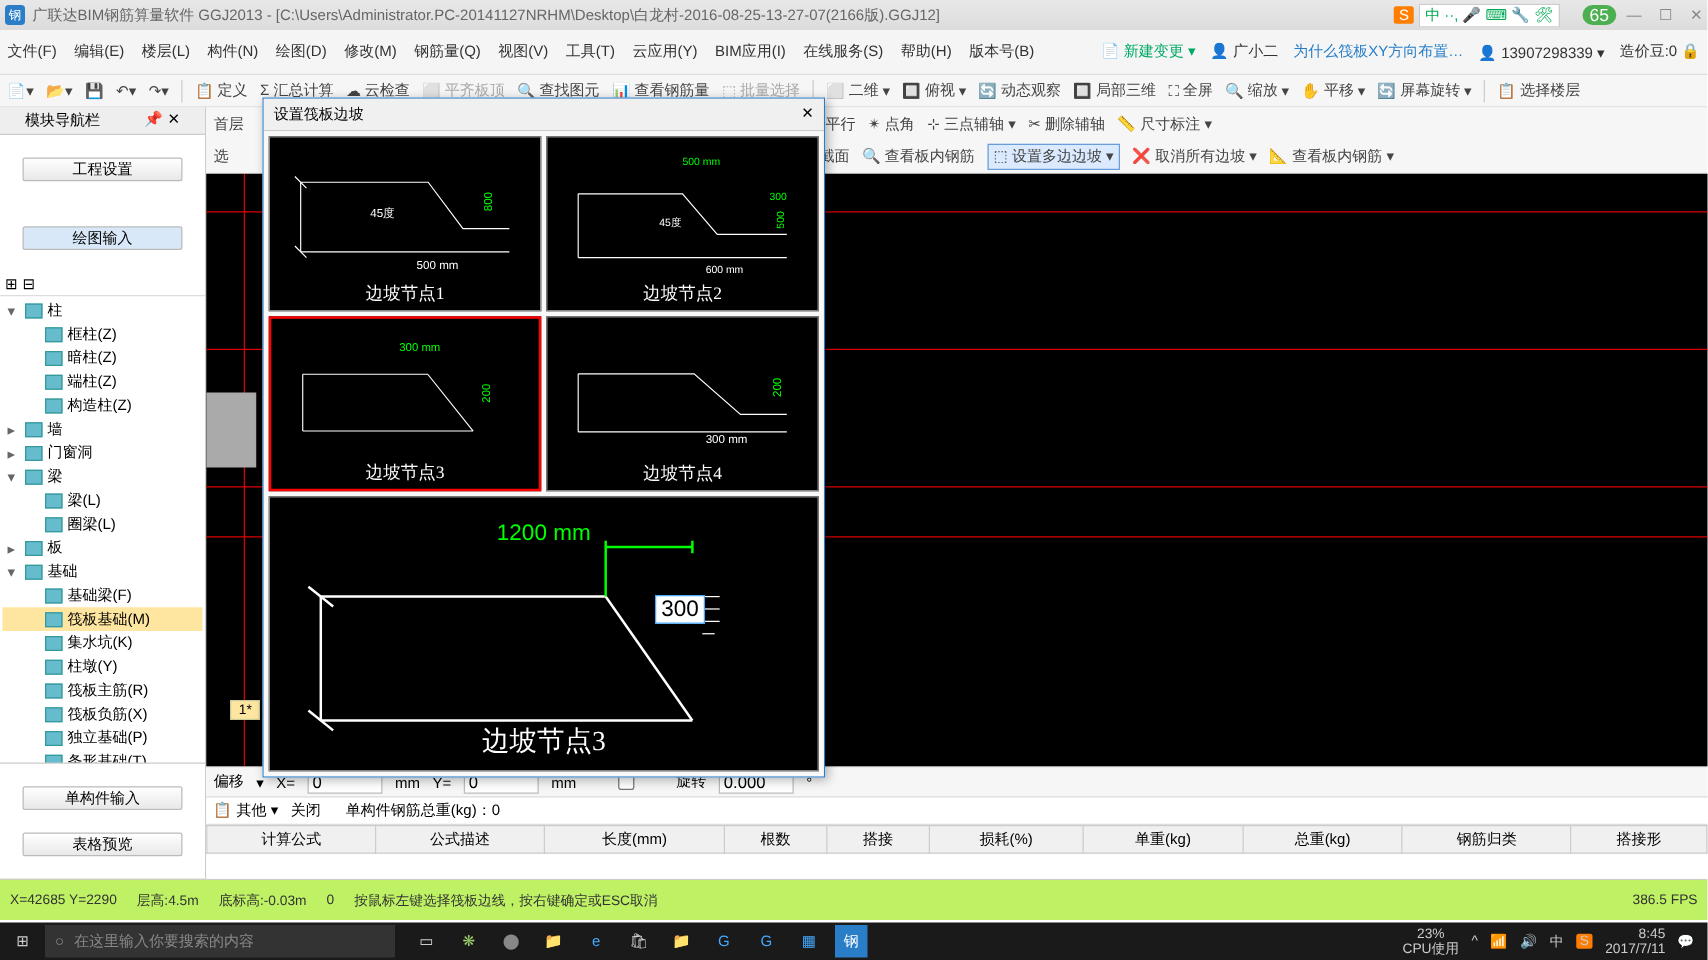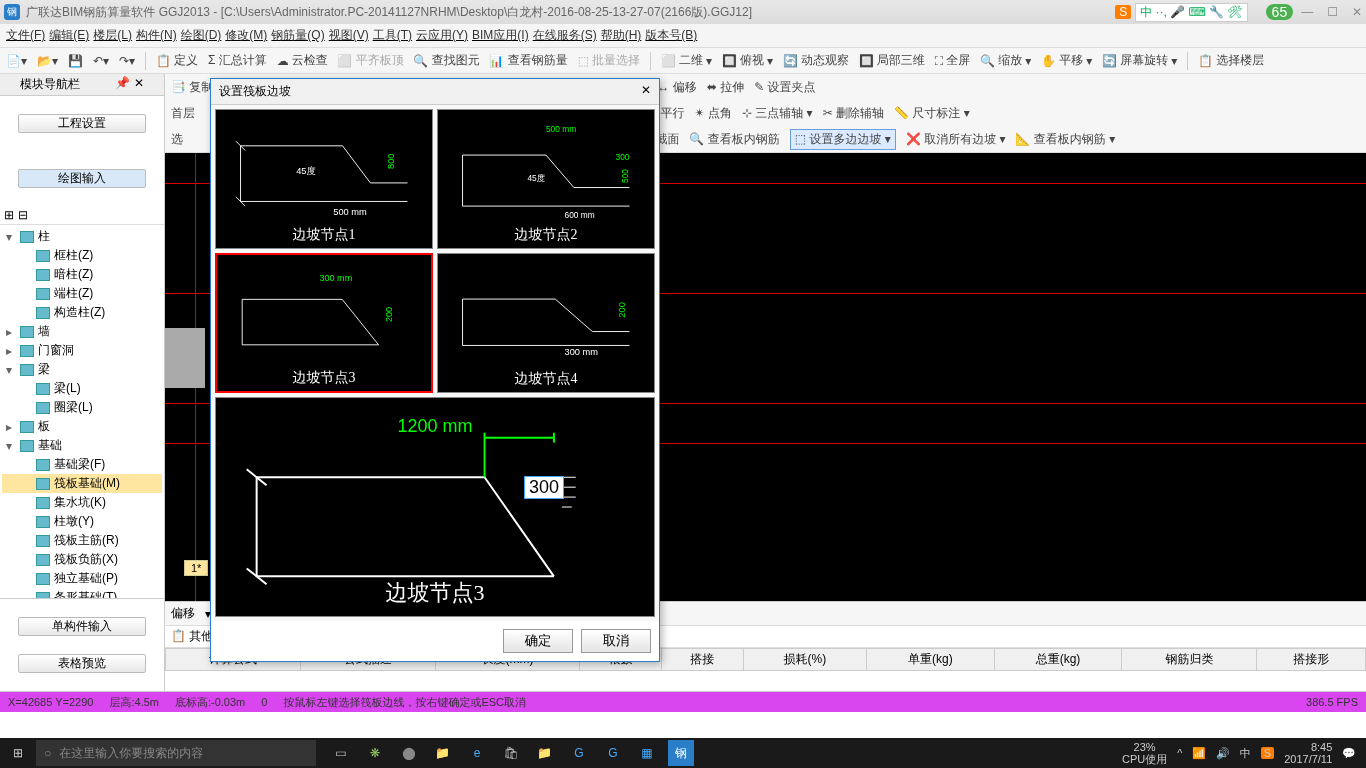--- a/index.html
+++ b/index.html
@@ -6,21 +6,21 @@
 body { width: 1366px; height: 768px; background: #fff; overflow: hidden; font-size: 12px; position: relative; }
 
 .titlebar { height: 24px; background: linear-gradient(#e8e8e8,#dcdcdc); display: flex; align-items: center; padding: 0 4px; color: #666; }
 .titlebar .appicon { width: 16px; height: 16px; background: #2a7ec8; border-radius: 3px; margin-right: 6px; display: flex; align-items: center; justify-content: center; color: #fff; font-size: 10px; }
 .titlebar .title { flex: 1; white-space: nowrap; overflow: hidden; }
 .titlebar .ime { display: flex; align-items: center; gap: 4px; margin: 0 10px; }
 .titlebar .ime span { background: #fff; border: 1px solid #ccc; padding: 0 4px; color: #0a5; }
 .titlebar .badge { background: #4caf50; color: #fff; border-radius: 8px; padding: 0 6px; font-size: 14px; margin: 0 8px; }
 .titlebar .winctl { display: flex; gap: 14px; color: #888; }
 
-.menubar { height: 24px; background: #f5f5f5; display: flex; align-items: center; padding: 0 6px; gap: 4px; border-bottom: 1px solid #ddd; text-decoration: underline; }
+.menubar { height: 36px; background: #f5f5f5; display: flex; align-items: center; padding: 0 6px; gap: 14px; border-bottom: 1px solid #ddd; }
 .menubar .mi { color: #333; cursor: pointer; }
 .menubar .rlinks { margin-left: auto; display: flex; align-items: center; gap: 12px; color: #0a6; }
 .menubar .rlinks .blue { color: #2a7ec8; }
 .menubar .rlinks .user { color: #333; }
 
 .toolbar { height: 26px; background: #f6f6f6; border-bottom: 1px solid #ddd; display: flex; align-items: center; padding: 0 6px; gap: 10px; color: #444; }
 .toolbar .tbtn { display: flex; align-items: center; gap: 3px; cursor: pointer; }
 .toolbar .sep { width: 1px; height: 18px; background: #ccc; }
 
 .workarea { display: flex; height: calc(768px - 24px - 24px - 26px - 26px - 21px - 30px); }
@@ -53,21 +53,21 @@
 
 .lowerpanel { height: 90px; border-top: 1px solid #ccc; background: #fff; display: flex; flex-direction: column; }
 .lowerpanel .lpbar { display: flex; align-items: center; gap: 10px; padding: 2px 6px; border-bottom: 1px solid #ddd; background: #f6f6f6; }
 .lowerpanel .lpbar input { width: 60px; border: 1px solid #bbb; padding: 1px 3px; }
 .lowerpanel .lpbar2 { display: flex; align-items: center; gap: 10px; padding: 2px 6px; border-bottom: 1px solid #ddd; }
 .lowerpanel table { width: 100%; border-collapse: collapse; }
 .lowerpanel th { background: #f0f0f0; border: 1px solid #ccc; padding: 2px 6px; font-weight: normal; }
 
 .leftbottom { border-top: 1px solid #ccc; }
 
-.statusbar { height: 21px; background: #d946ef; border-top: 1px solid #ccc; display: flex; align-items: center; padding: 0 8px; font-size: 11px; color: #333; }
+.statusbar { height: 33px; background: #bef264; border-top: 1px solid #ccc; display: flex; align-items: center; padding: 0 8px; font-size: 11px; color: #333; }
 .statusbar .sitem { margin-right: 16px; }
 .statusbar .fps { margin-left: auto; }
 
 .taskbar { position: absolute; bottom: 0; left: 0; right: 0; height: 30px; background: #1a1a1a; display: flex; align-items: center; color: #ccc; }
 .taskbar .start { width: 36px; height: 30px; display: flex; align-items: center; justify-content: center; }
 .taskbar .search { display: flex; align-items: center; background: #333; height: 26px; padding: 0 8px; width: 280px; color: #888; gap: 8px; }
 .taskbar .ticons { display: flex; gap: 8px; margin-left: 12px; }
 .taskbar .ticon2 { width: 26px; height: 26px; display: flex; align-items: center; justify-content: center; }
 .taskbar .tray { margin-left: auto; display: flex; align-items: center; gap: 10px; padding: 0 10px; font-size: 11px; }
 .taskbar .clock { text-align: right; line-height: 1.1; }
@@ -115,20 +115,27 @@
   <span class="mi">绘图(D)</span>
   <span class="mi">修改(M)</span>
   <span class="mi">钢筋量(Q)</span>
   <span class="mi">视图(V)</span>
   <span class="mi">工具(T)</span>
   <span class="mi">云应用(Y)</span>
   <span class="mi">BIM应用(I)</span>
   <span class="mi">在线服务(S)</span>
   <span class="mi">帮助(H)</span>
   <span class="mi">版本号(B)</span>
+  <div class="rlinks">
+    <span style="color:#0a6">📄 <span>新建变更</span> ▾</span>
+    <span class="user">👤 <span>广小二</span></span>
+    <span class="blue">为什么筏板XY方向布置…</span>
+    <span class="user">👤 <span>13907298339</span> ▾</span>
+    <span class="user"><span>造价豆:0</span> 🔒</span>
+  </div>
 </div>
 
 <div class="toolbar">
   <span class="tbtn">📄▾</span>
   <span class="tbtn">📂▾</span>
   <span class="tbtn">💾</span>
   <span class="tbtn">↶▾</span>
   <span class="tbtn">↷▾</span>
   <div class="sep"></div>
   <span class="tbtn">📋 <span>定义</span></span>
@@ -295,29 +302,20 @@
       </div>
     <div class="leftbottom">
       <div class="btn">单构件输入</div>
       <div class="btn">表格预览</div>
     </div>
   </div>
 
   <div class="canvaswrap">
     <div class="ctoolbars">
       <div class="row">
-        <span>📑 <span>复制</span></span>
-        <span style="margin-left:320px">✂ <span>分割</span></span>
-        <div class="sep"></div>
-        <span>⊞ <span>对齐</span> ▾</span>
-        <span>↔ <span>偏移</span></span>
-        <span>⬌ <span>拉伸</span></span>
-        <span>✎ <span>设置夹点</span></span>
-      </div>
-      <div class="row">
         <span>首层</span>
         <span style="margin-left:320px">🎯 <span>拾取构件</span></span>
         <div class="sep"></div>
         <span>⫶ <span>两点</span></span>
         <span>⫼ <span>平行</span></span>
         <span>✴ <span>点角</span></span>
         <span>⊹ <span>三点辅轴</span> ▾</span>
         <span>✂ <span>删除辅轴</span></span>
         <span>📏 <span>尺寸标注</span> ▾</span>
       </div>
@@ -472,24 +470,20 @@
             <line x1="348" y1="90" x2="362" y2="90"></line>
           <line x1="348" y1="100" x2="362" y2="100"></line>
             <line x1="348" y1="110" x2="358" y2="110"></line>
         </g>
       </svg>
       <div class="dim1">1200 mm</div>
       <div class="dim2">300</div>
       <div class="plabel">边坡节点3</div>
     </div>
   </div>
-  <div class="dfooter">
-    <button>确定</button>
-    <button>取消</button>
-  </div>
 </div>
 
 <div class="taskbar">
   <div class="start">⊞</div>
   <div class="search">
     <span>○</span>
     <span>在这里输入你要搜索的内容</span>
   </div>
   <div class="ticons">
     <div class="ticon2">▭</div>

